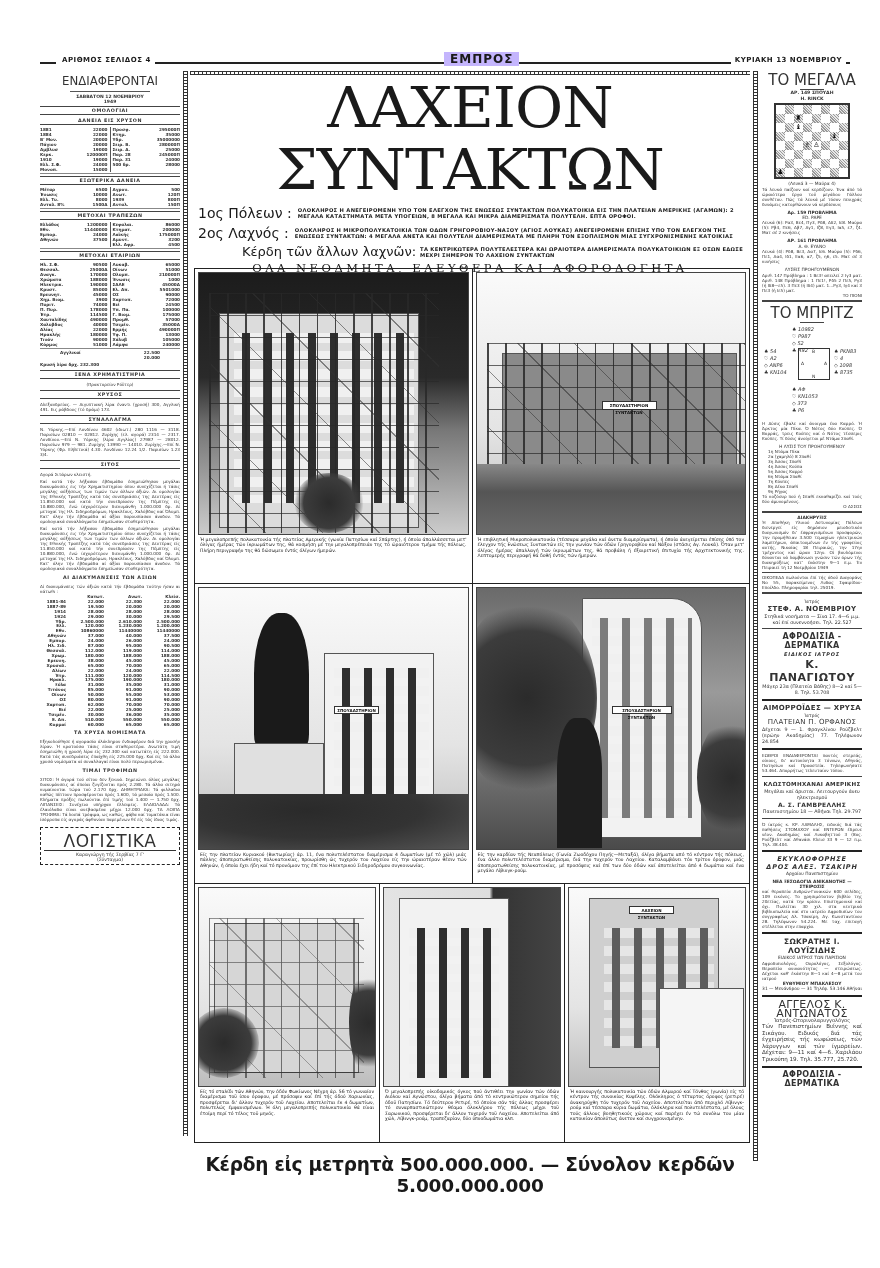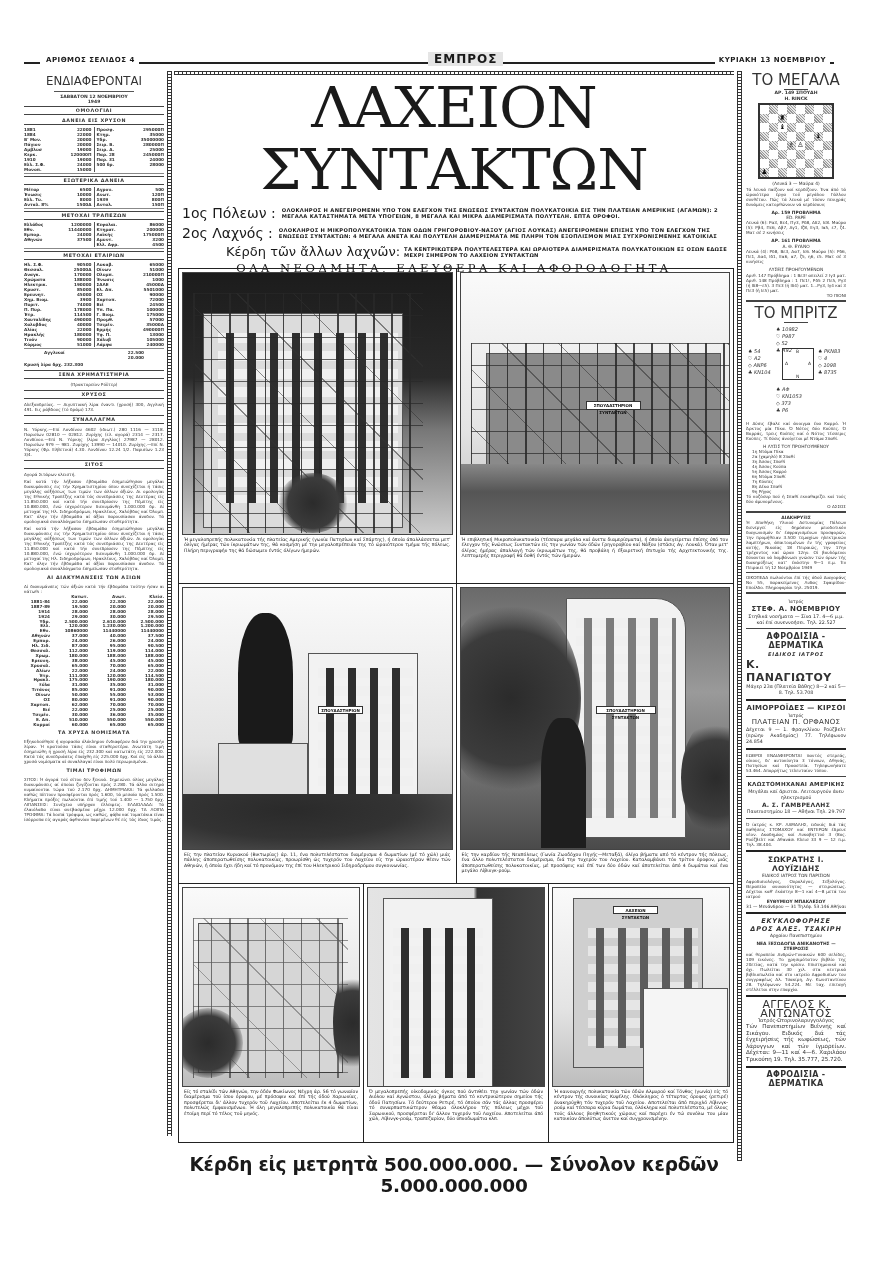--- a/index.html
+++ b/index.html
@@ -1,25 +1,25 @@
 <!DOCTYPE html>
 <html><head>
 <meta charset="utf-8">
 <style>
   * { box-sizing: border-box; margin: 0; padding: 0; }
   html, body { width: 880px; height: 1268px; background: #ffffff; overflow: hidden; }
   body { font-family: "DejaVu Serif", serif; color: #1a1a1a; position: relative; }
 
-  .page { position: absolute; left: 24px; top: 55px; width: 822px; height: 1120px; }
+  .page { position: absolute; left: 40px; top: 55px; width: 822px; height: 1120px; }
 
   
   .masthead { position: absolute; left: 0; top: 0; width: 822px; height: 14px; }
   .masthead .rule { position: absolute; top: 7px; height: 2px; background: #222; }
   .mh-left { position: absolute; left: 18px; top: 1px; font: bold 7px "DejaVu Sans", sans-serif; letter-spacing: 0.5px; background:#fff; padding: 0 4px; }
-  .mh-center { position: absolute; left: 404px; top: -3px; font: bold 12px "DejaVu Sans", sans-serif; letter-spacing: 1px; background:#e5e5e5; padding: 0 6px; }
+  .mh-center { position: absolute; left: 404px; top: -3px; font: bold 12px "DejaVu Sans", sans-serif; letter-spacing: 1px; background:#c4b5fd; padding: 0 6px; }
   .mh-right { position: absolute; right: 16px; top: 1px; font: bold 7px "DejaVu Sans", sans-serif; letter-spacing: 0.5px; background:#fff; padding: 0 4px; }
 
   
   .left-col { position: absolute; left: 0; top: 16px; width: 140px; height: 1090px; font-family: "DejaVu Sans", sans-serif; font-size: 4.2px; line-height: 5px; color: #333; overflow: hidden; }
   .lc-title { text-align: center; font: 13px "DejaVu Sans Condensed","DejaVu Sans", sans-serif; letter-spacing: 0; margin: 2px 0 3px; }
   .lc-date { text-align: center; font-size: 4.5px; font-weight: bold; border-top: 1px solid #555; margin: 0 30px; padding-top: 2px; }
   .lc-head { text-align: center; font-weight: bold; font-size: 4.8px; letter-spacing: 0.6px; border-top: 1px solid #444; border-bottom: 1px solid #444; margin: 2px 0; padding: 1px 0; }
   .lc-table { display: flex; gap: 2px; border-bottom: 1px solid #888; padding-bottom: 1px; }
   .lc-table .half { flex: 1; }
   .lc-table .half + .half { border-left: 1px solid #555; padding-left: 2px; }
@@ -84,21 +84,21 @@
   .rc-text { text-align: justify; font-size: 4.2px; line-height: 5px; }
   .chessboard { width: 76px; height: 76px; margin: 2px auto; border: 2px solid #333; display: grid; grid-template-columns: repeat(8, 1fr); grid-template-rows: repeat(8, 1fr); }
   .sq-dark { background: repeating-linear-gradient(45deg, #999 0 1px, #e8e8e8 1px 2px); }
   .sq-light { background: #fff; }
   .piece { font-size: 7px; line-height: 9px; text-align: center; color: #111; }
   .bridge { position: relative; height: 92px; margin: 3px 0; }
   .bridge .hand { position: absolute; font-size: 5px; line-height: 7px; font-style: italic; }
   .bridge .table { position: absolute; left: 36px; top: 22px; width: 32px; height: 32px; border: 1px solid #333; }
   .bridge .table span { position: absolute; font-size: 4.5px; }
   .ad-title { text-align: center; font-weight: bold; font-size: 7px; line-height: 9px; letter-spacing: 0.3px; }
-  .ad-big { font-weight: bold; font-size: 11px; line-height: 13px; letter-spacing: 0.5px; }
+  .ad-big { text-align: center; font-weight: bold; font-size: 11px; line-height: 13px; letter-spacing: 0.5px; }
   .ad-italic { text-align: center; font-weight: bold; font-style: italic; font-size: 6.5px; line-height: 8px; letter-spacing: 0.8px; }
   .ad-block { padding: 3px 0; border-bottom: 1px solid #444; }
   .ad-block.thick { border-bottom: 2px solid #222; }
   .ad-body { font-size: 4.8px; line-height: 5.8px; text-align: justify; }
   .ad-body-lg { font-size: 5.6px; line-height: 6.6px; text-align: justify; }
 </style>
 </head>
 <body>
 
 <div class="page">
@@ -545,20 +545,25 @@
         <span>550.000</span>
         <span>Κορμοί</span>
         <span>60.000</span>
         <span>65.000</span>
         <span>65.000</span>
       </div>
     <div class="lc-head" style="border:none">ΤΑ ΧΡΥΣΑ ΝΟΜΙΣΜΑΤΑ</div>
     <div class="lc-text">Εξηκολούθησε ή αγορασία όλόκληρον ένδιαφέρον διά την χρυσήν λίραν. Ή κρατούσα τάσις είναι σταθεροτέρα. Ανωτάτη τιμή έσημειώθη ή χρυσή λίρα είς 232.300 καί κατωτάτη είς 222.000. Κατά τάς συνεδριάσεις έπαίχθη είς 225.000 δρχ. Καί είς τά άλλα χρυσά νομίσματα αί συναλλαγαί είναι πολύ περιωρισμέναι.</div>
     <div class="lc-head" style="border:none">ΤΙΜΑΙ ΤΡΟΦΙΜΩΝ</div>
     <div class="lc-text">ΣΙΤΟΣ: Ή άγορά τού σίτου δεν ξεκινά. Σημειώνει όλίας μεγάλας διακυμάνσεις αί όποίαι ζυγίζονται πρός 2.280. Τά άλλα σιτηρά κυμαίνονται τώρα τού 2.170 δρχ. ΔΗΜΗΤΡΙΑΚΑ: Τά φιλλαδια καθώς πίπτουν προσφέρονται πρός 1.600, τά μεσαία πρός 1.500. Κλήματα πρόξες πωλούνται έπί τιμής τού 1.400 — 1.750 δρχ. ΛΙΠΑΝΣΕΙΣ: Συνέχεια υπήρχαν έλλειψεις. ΕΛΑΙΟΛΑΔΑ: Τά έλαιόλαδα είναι ανεβασμένα μέχρι 12.000 δρχ. ΤΑ ΛΟΙΠΑ ΤΡΟΦΙΜΑ: Τά λοιπά τρόφιμα, ως καθώς, φάβα καί τοματάκια είναι ίσόρροπα είς αγοράς άφθονίαν παρεμένων θέ είς τάς ίδιας τιμάς.</div>
+    <div class="logistika">
+      <div class="lg-title">ΛΟΓΙΣΤΙΚΑ</div>
+      <div class="lg-sub">Καραγιώργη τής Σερβίας 7 Γ'</div>
+      <div style="font-size:4.6px">(Σύνταγμα)</div>
+    </div>
   </div>
 
   <div class="wavy-v" style="left:143px;top:16px;height:1065px;"></div>
   <div class="wavy-v" style="left:713px;top:16px;height:1090px;"></div>
 
   <div class="center">
     <div class="wavy-h"></div>
     <div class="headline">ΛΑΧΕΙΟΝ ΣΥΝΤΑΚΤΩΝ</div>
 
     <div class="lottery-row">
@@ -801,51 +806,51 @@
       <div class="ad-title">ΣΤΕΦ. Α. ΝΟΕΜΒΡΙΟΥ</div>
       <div class="ad-body" style="text-align:center">Στηθικά νοσήματα — Σίνα 17. 4—6 μ.μ. καί έπί συνεννοήσει. Τηλ. 22.527</div>
     </div>
     <div class="ad-block thick">
       <div class="ad-title" style="font-size:8px">ΑΦΡΟΔΙΣΙΑ - ΔΕΡΜΑΤΙΚΑ</div>
       <div class="ad-italic" style="font-size:5px">ΕΙΔΙΚΟΣ ΙΑΤΡΟΣ</div>
       <div class="ad-big">Κ. ΠΑΝΑΓΙΩΤΟΥ</div>
       <div class="ad-body" style="text-align:center">Μάγερ 23α (Πλατεία Βάθης) 8—2 καί 5—8. Τηλ. 53.708</div>
     </div>
     <div class="ad-block thick">
-      <div class="ad-title">ΑΙΜΟΡΡΟΪΔΕΣ — ΚΙΡΣΟΙ</div>
+      <div class="ad-title">ΑΙΜΟΡΡΟΪΔΕΣ — ΧΡΥΣΑ</div>
       <div class="rc-center">Ίατρός</div>
       <div class="ad-title" style="font-weight:normal">ΠΛΑΤΕΙΑΝ Π. ΟΡΦΑΝΟΣ</div>
       <div class="ad-body">Δέχεται 9 — 1. Φραγκλίνου Ρούζβελτ (πρώην Ακαδημίας) 77. Τηλέφωνον 24.854</div>
     </div>
     <div class="ad-block">
       <div class="rc-text">ΕΩΘΡΟΙ ΕΝΔΙΑΦΕΡΟΝΤΑΙ παντός στερεάς, οίκους, δι' αυτοκίνητα 3 τόννων, Αθηνάς, Πατησίων καί Προαστεία. Τηλεφωνήσατε 53.464. Απορρήτως τελευταίον τόπου.</div>
     </div>
     <div class="ad-block">
       <div class="ad-title" style="font-size:5.6px">ΚΛΩΣΤΟΜΗΧΑΝΑΙ ΑΜΕΡΙΚΗΣ</div>
       <div class="ad-body" style="text-align:center">Μεγάλαι καί άρισται. Λειτουργούν άνευ ηλεκτρισμού</div>
       <div class="ad-title" style="font-size:6px">Α. Σ. ΓΑΜΒΡΕΛΛΗΣ</div>
       <div class="ad-body" style="text-align:center">Πανεπιστημίου 18 — Αθήναι Τηλ. 29.797</div>
     </div>
     <div class="ad-block thick">
       <div class="rc-text">Ό ίατρός κ. ΚΡ. ΛΑΜΑΛΗΣ, ειδικός διά τάς παθήσεις ΣΤΟΜΑΧΟΥ καί ΕΝΤΕΡΩΝ έδρευε νέον. Ακαδημίας καί Λυκαβηττού 3 (8ος. Ρούζβελτ καί Αθανάσι Κλεισ 33 9 — 12 π.μ. Τηλ. 38.404.</div>
+    </div>
+    <div class="ad-block thick">
+      <div class="ad-italic">ΕΚΥΚΛΟΦΟΡΗΣΕ</div>
+      <div class="ad-italic">ΔΡΟΣ ΑΛΕΞ. ΤΣΑΚΙΡΗ</div>
+      <div class="rc-center">Αρχαίου Πανεπιστημίου</div>
+      <div class="rc-center" style="font-weight:bold;margin-top:2px">ΝΕΑ ΞΕΣΟΔΟΓΙΑ ΑΝΙΚΑΝΟΤΗΣ — ΣΤΕΙΡΟΣΙΣ</div>
+      <div class="rc-text">καί θεραπεία Ανδρών-Γυναικών 600 σελίδες, 109 εικόνες. Το χρησιμότατον βιβλίο της 20ετίας, κατά την κρίσιν. Επιστημονικό καί όχι. Πωλείται 30 χιλ. στα κεντρικά βιβλιοπωλεία καί στο ιατρείο Αφροδισίων του συγγραφέως Αλ. Τσακίρη, Αγ. Κωνσταντίνου 28. Τηλέφωνον 54.224. Με ταχ. επιταγή στέλλεται στην επαρχία.</div>
     </div>
     <div class="ad-block thick">
       <div class="ad-title" style="font-size:7.4px">ΣΩΚΡΑΤΗΣ Ι. ΛΟΥΪΖΙΔΗΣ</div>
       <div class="rc-center">ΕΙΔΙΚΟΣ ΙΑΤΡΟΣ ΤΩΝ ΠΑΡΙΣΙΩΝ</div>
       <div class="rc-text">Αφροδισιολόγος, Ουρολόγος, Σεξολόγος. Θεραπεία ανικανότητος — στειρώσεως. Δέχεται καθ' έκάστην 8—1 καί 4—8 μετά του ιατρού</div>
       <div class="rc-center" style="font-weight:bold">ΕΥΘΥΜΙΟΥ ΜΠΑΚΛΕΣΟΥ</div>
       <div class="rc-center">31 — Μενάνδρου — 31 Τηλέφ. 53.146 Αθήναι</div>
     </div>
     <div class="ad-block thick">
-      <div class="ad-italic">ΕΚΥΚΛΟΦΟΡΗΣΕ</div>
-      <div class="ad-italic">ΔΡΟΣ ΑΛΕΞ. ΤΣΑΚΙΡΗ</div>
-      <div class="rc-center">Αρχαίου Πανεπιστημίου</div>
-      <div class="rc-center" style="font-weight:bold;margin-top:2px">ΝΕΑ ΞΕΣΟΔΟΓΙΑ ΑΝΙΚΑΝΟΤΗΣ — ΣΤΕΙΡΟΣΙΣ</div>
-      <div class="rc-text">καί θεραπεία Ανδρών-Γυναικών 600 σελίδες, 109 εικόνες. Το χρησιμότατον βιβλίο της 20ετίας, κατά την κρίσιν. Επιστημονικό καί όχι. Πωλείται 30 χιλ. στα κεντρικά βιβλιοπωλεία καί στο ιατρείο Αφροδισίων του συγγραφέως Αλ. Τσακίρη, Αγ. Κωνσταντίνου 28. Τηλέφωνον 54.224. Με ταχ. επιταγή στέλλεται στην επαρχία.</div>
-    </div>
-    <div class="ad-block thick">
       <div class="ad-title" style="font-weight:normal;font-size:11px">ΑΓΓΕΛΟΣ Κ. ΑΝΤΩΝΑΤΟΣ</div>
       <div class="rc-center" style="font-size:5px">Ίατρός-Ωτορινολαρυγγολόγος</div>
       <div class="ad-body-lg">Τών Πανεπιστημίων Βιέννης καί Σικάγου. Ειδικός διά τάς έγχειρήσεις τής κωφώσεως, τών λάρυγγων καί τών ίγμορείων. Δέχεται: 9—11 καί 4—6. Χαριλάου Τρικούπη 19. Τηλ. 35.777, 25.720.</div>
     </div>
     <div class="ad-title" style="font-size:8px;margin-top:2px">ΑΦΡΟΔΙΣΙΑ - ΔΕΡΜΑΤΙΚΑ</div>
   </div>
 </div>
 
 </body></html>

